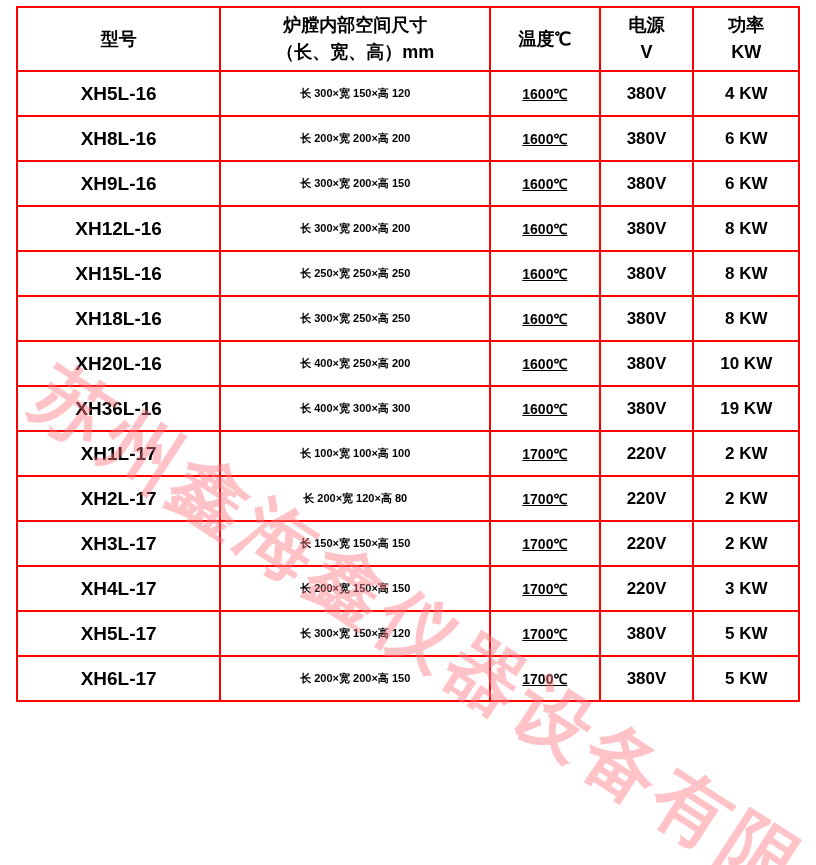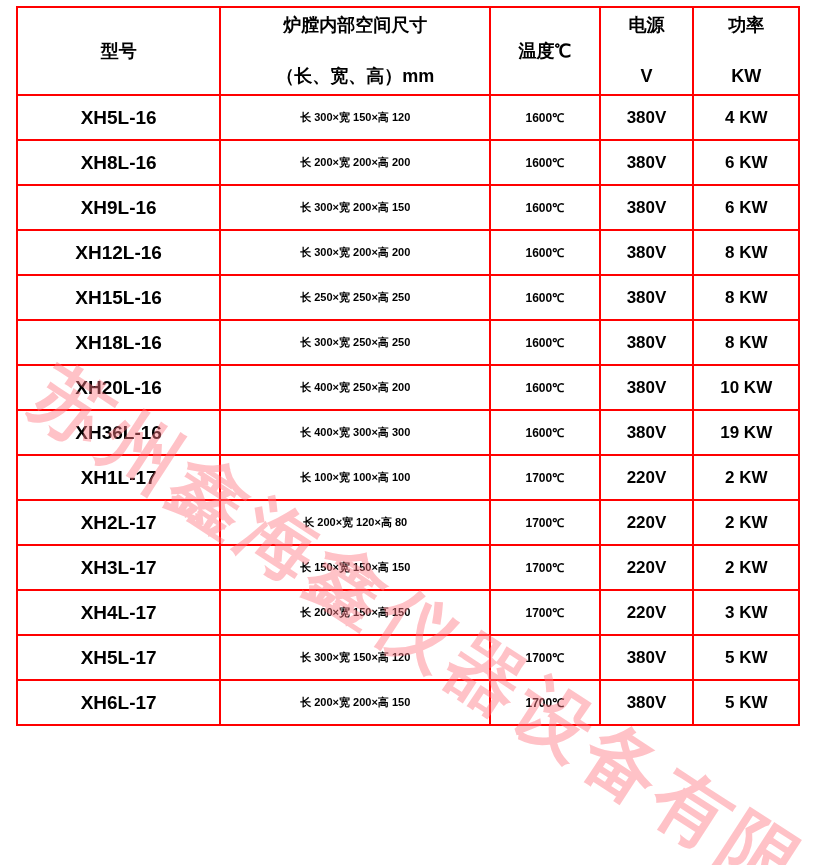--- a/index.html
+++ b/index.html
@@ -37,31 +37,30 @@
     background: transparent;
   }
   thead th {
     background: #00ffff;
     font-size: 18px;
     padding: 4px 2px;
     line-height: 1.5;
   }
   thead th .sub {
     display: block;
-    margin-top: 24px;
   }
   tbody td {
     height: 43px;
     font-size: 18px;
     padding: 0 2px;
     white-space: nowrap;
   }
   td.model { font-size: 19px; }
   td.size { font-size: 11px; }
-  td.temp { font-size: 12px; }
+  td.temp { font-size: 14px; text-decoration: underline; }
   td.volt { font-size: 17px; }
   td.power { font-size: 17px; }
 
   col.c-model { width: 26%; }
   col.c-size  { width: 34.5%; }
   col.c-temp  { width: 14%; }
   col.c-volt  { width: 12%; }
   col.c-power { width: 13.5%; }
 
   .watermark {

